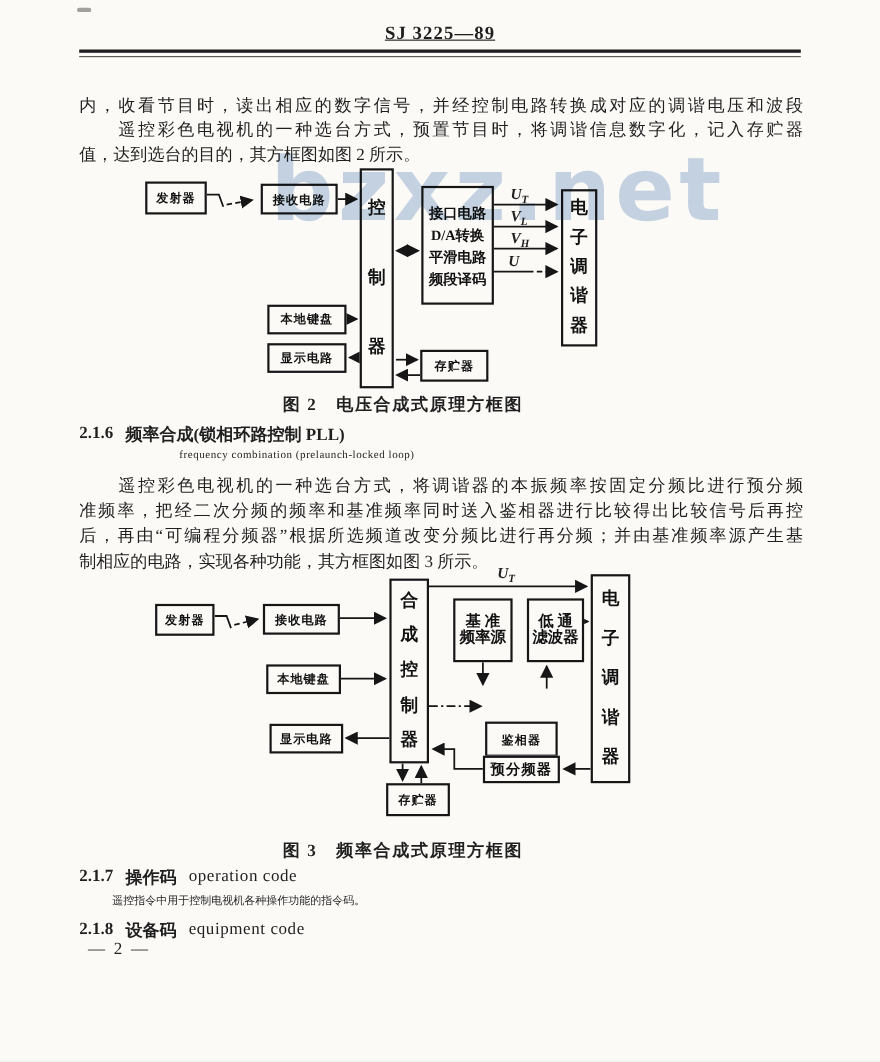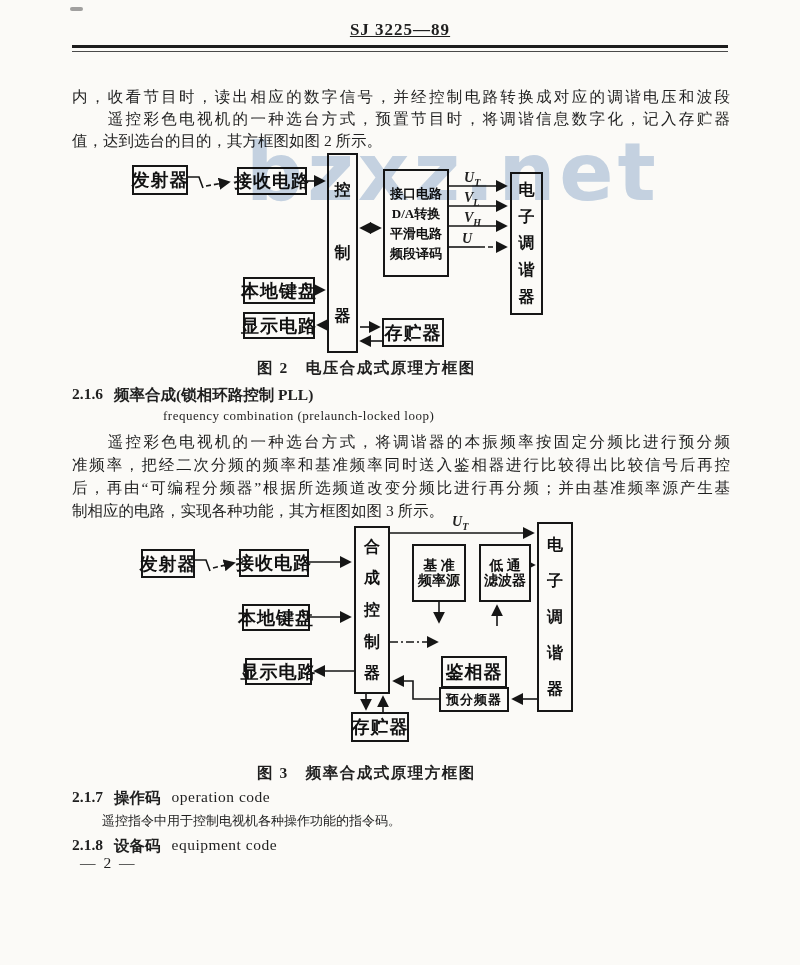--- a/index.html
+++ b/index.html
@@ -13,27 +13,27 @@
     font-weight:bold;font-size:17px;letter-spacing:1px;text-decoration:underline;}
   .rule{position:absolute;left:72px;top:45px;width:656px;height:3px;
     border-top:3px solid #1d1d1d;border-bottom:1px solid #4a4a4a;}
   .speck{position:absolute;left:70px;top:7px;width:13px;height:4px;background:rgba(50,50,50,.45);border-radius:2px;}
   
   .h2{position:absolute;left:72px;display:flex;gap:11px;font-size:15.5px;font-weight:bold;white-space:nowrap;}
   .h2 .en{font-weight:normal;letter-spacing:.5px;}
   .para{position:absolute;left:72px;width:658px;font-size:15.5px;}
   .line{height:22px;line-height:22px;white-space:nowrap;}
   .jl{text-align:justify;text-align-last:justify;white-space:normal;overflow:hidden;}
-  .enline{position:absolute;font-size:13px;letter-spacing:.5px;white-space:nowrap;}
+  .enline{position:absolute;font-size:10px;letter-spacing:.5px;white-space:nowrap;}
   .fig-caption{position:absolute;font-size:15.5px;font-weight:bold;letter-spacing:1.5px;white-space:nowrap;}
   .pageno{position:absolute;font-size:15.5px;letter-spacing:2px;}
   
   .box{position:absolute;box-sizing:border-box;border:2px solid #161616;background:#fbfaf7;
     display:flex;align-items:center;justify-content:center;
-    font-weight:bold;font-size:18px;letter-spacing:1px;color:#111;z-index:2;white-space:nowrap;}
+    font-weight:bold;font-size:11px;letter-spacing:1px;color:#111;z-index:2;white-space:nowrap;}
   .vbox{flex-direction:column;justify-content:space-around;font-size:16px;letter-spacing:0;padding:3px 0;}
   .vbox span{display:block;line-height:1;}
   .mbox{flex-direction:column;justify-content:space-around;font-size:13px;letter-spacing:0;padding:12px 0;}
   .mbox div{line-height:1;}
   .mbox2{font-size:14px;}
   
   svg.wires{position:absolute;left:0;top:0;z-index:1;}
   svg.wires line,svg.wires polyline{stroke:#161616;stroke-width:1.6;fill:none;}
   
   .sig{position:absolute;z-index:2;font-style:italic;font-weight:bold;font-size:14px;

